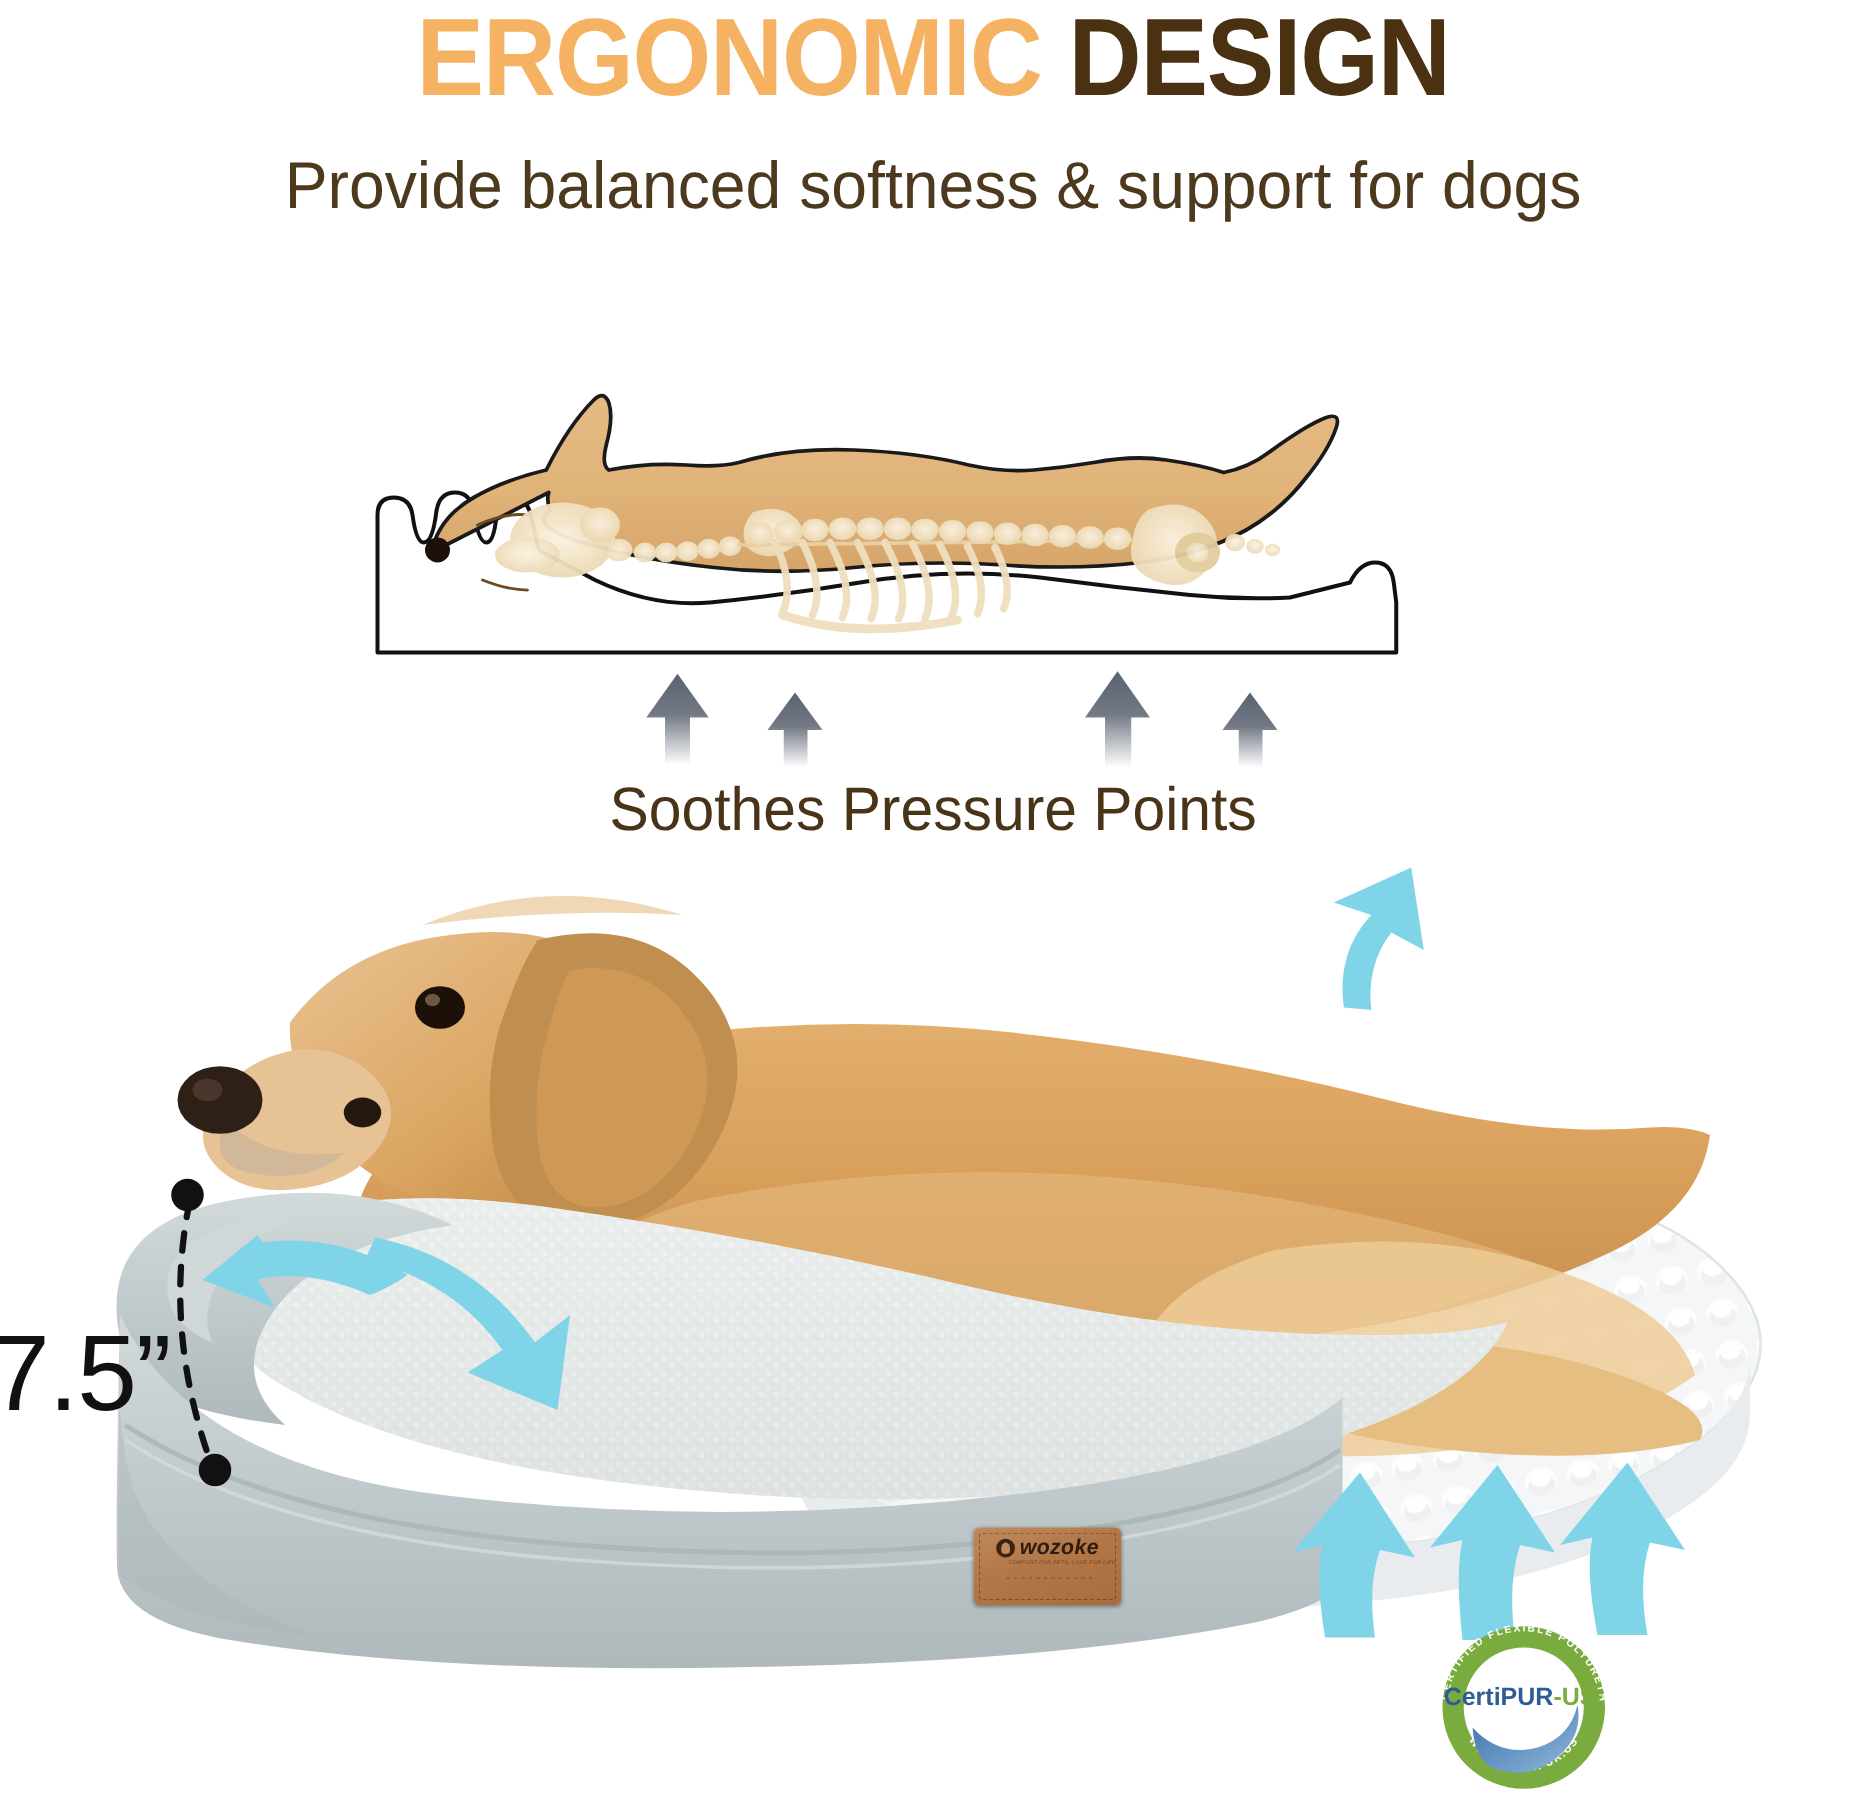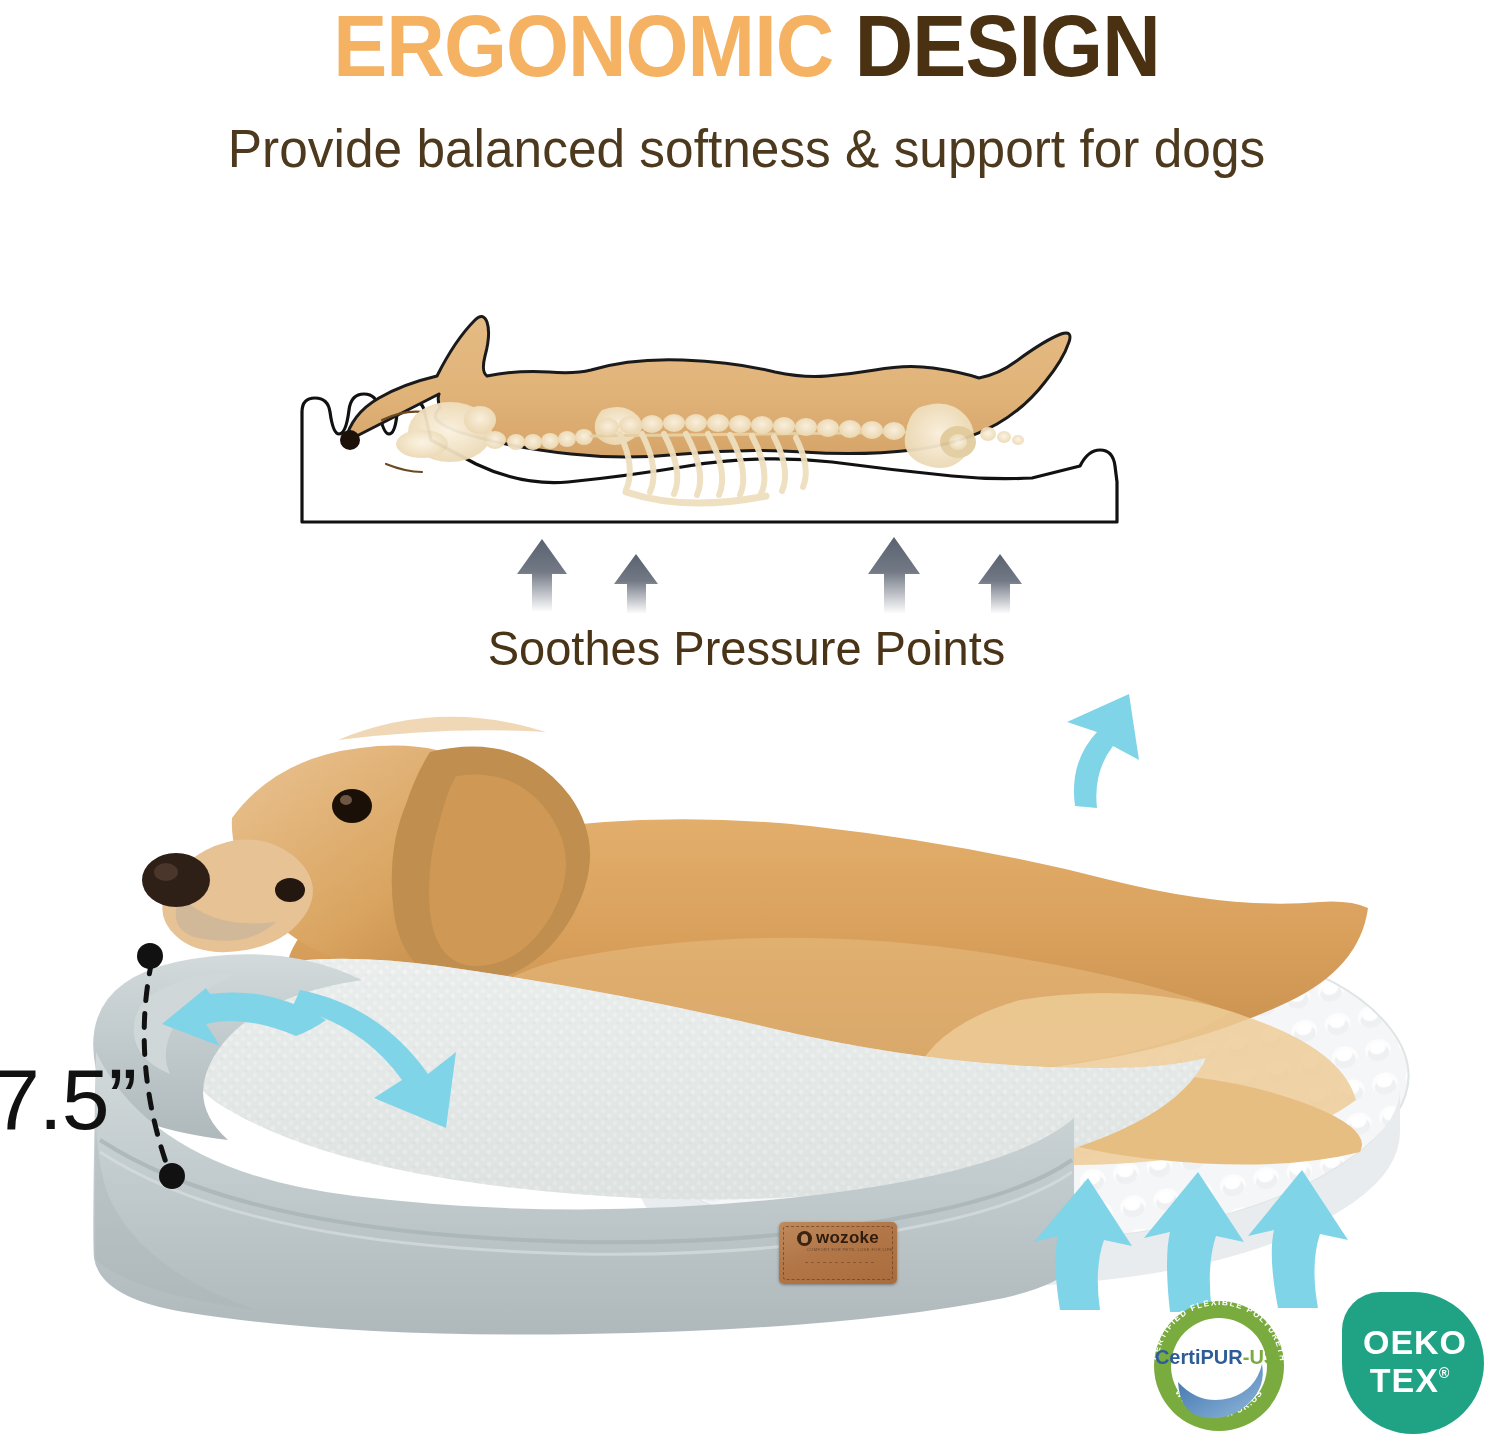--- a/index.html
+++ b/index.html
@@ -52,20 +52,21 @@
     font-family:"Liberation Sans",sans-serif;
   }
 
   
   .tag{
     position:absolute;left:779px;top:1222px;width:118px;height:62px;
     background:linear-gradient(160deg,#c08a5c 0%,#b27647 45%,#a96c3d 100%);
     border-radius:5px;
     box-shadow:0 1px 3px rgba(0,0,0,.35);
     overflow:hidden;
+    font-style:italic;
   }
   .tag:before{
     content:"";position:absolute;inset:4px;border:1px dashed #6d4526;
     border-radius:3px;opacity:.75;
   }
   .tag-row{
     position:absolute;left:0;right:0;top:6px;
     display:flex;align-items:center;justify-content:center;gap:4px;
   }
   .tag-mark{
@@ -490,21 +491,14 @@
       <text font-family="Liberation Sans, sans-serif" font-size="8.6" font-weight="700" fill="#FFFFFF" letter-spacing="1.4">
         <textPath href="#arcBot" startOffset="50%" text-anchor="middle">WWW.CERTIPUR.US</textPath>
       </text>
       <path d="M36 92 q22 24 52 16 q26 -8 32 -34 q4 22 -12 38 q-22 22 -52 14 q-18 -6 -20 -34 Z" fill="url(#swooshG)"></path>
       <text x="77" y="74" text-anchor="middle" font-family="Liberation Sans, sans-serif" font-size="20" font-weight="700">
         <tspan fill="#2E5C96">CertiPUR</tspan><tspan fill="#7AAB3E">-US</tspan><tspan fill="#7AAB3E" font-size="8" dy="-7">®</tspan>
       </text>
     </svg>
   </div>
 
-  <div class="badge-oeko">
-    <svg viewBox="0 0 150 148" xmlns="http://www.w3.org/2000/svg">
-      <path d="M75 4 a71 71 0 1 1 -71 71 L4 42 a38 38 0 0 1 38 -38 Z" fill="#20A384"></path>
-      <text x="77" y="66" text-anchor="middle" font-family="Liberation Sans, sans-serif" font-size="34" font-weight="700" fill="#FFFFFF" letter-spacing="1">OEKO</text>
-      <text x="72" y="104" text-anchor="middle" font-family="Liberation Sans, sans-serif" font-size="34" font-weight="700" fill="#FFFFFF" letter-spacing="1">TEX<tspan font-size="14" dy="-14">®</tspan></text>
-    </svg>
-  </div>
 
 </div>
 
 </body></html>

